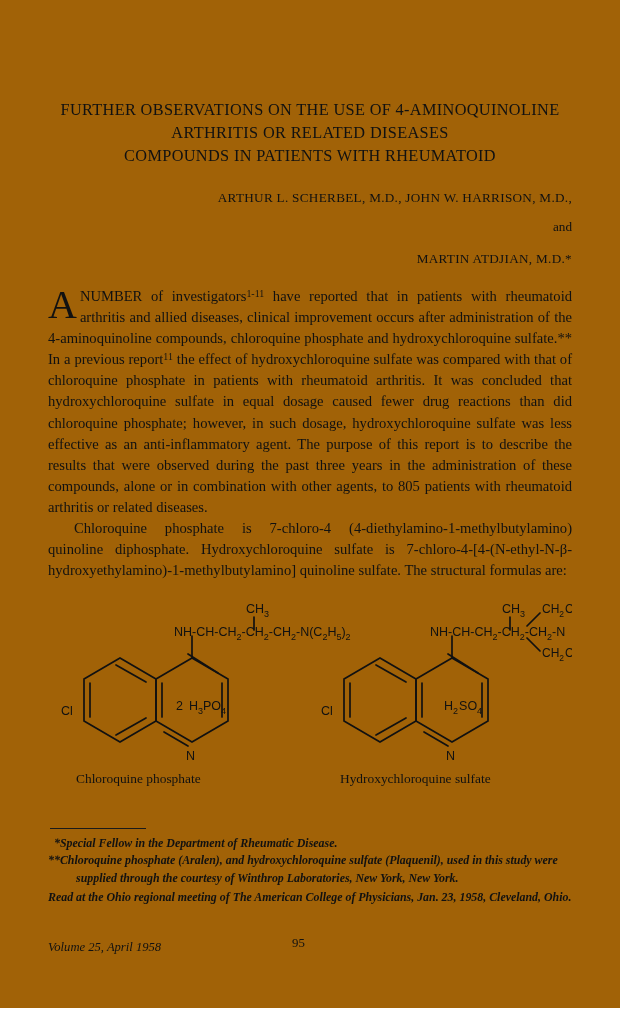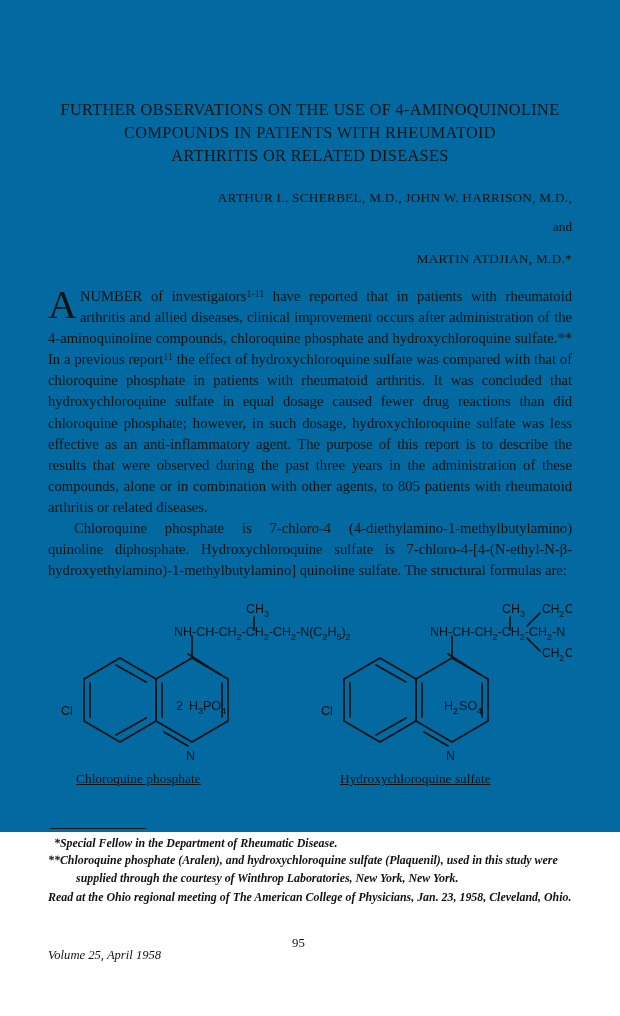--- a/index.html
+++ b/index.html
@@ -12,22 +12,22 @@
     height: 1016px;
     position: relative;
     font-family: "Liberation Serif", "DejaVu Serif", serif;
     color: #111111;
     overflow: hidden;
   }
   .page {
     position: absolute;
     left: 0; top: 0;
     width: 620px;
-    height: 832px;
-    background: #0369a1;
+    height: 1008px;
+    background: #a16207;
   }
   .content {
     position: absolute;
     left: 48px;
     top: 0;
     width: 524px;
   }
 
   
   .title-block {
@@ -115,21 +115,20 @@
     display: block;
   }
   .captions {
     position: relative;
     height: 22px;
   }
   .caption {
     position: absolute;
     font-size: 13.4px;
     top: 0;
-    text-decoration: underline;
   }
   .caption-left { left: 28px; }
   .caption-right { left: 292px; }
 
   
   .footnote-area {
     position: absolute;
     left: 48px;
     top: 828px;
     width: 524px;
@@ -155,40 +154,40 @@
   
   .footer {
     position: absolute;
     left: 48px;
     top: 936px;
     width: 524px;
     height: 20px;
   }
   .footer-left {
     position: absolute;
-    left: 0; top: 12px;
+    left: 0; top: 4px;
     font-style: italic;
     font-size: 12.6px;
   }
   .footer-page {
     position: absolute;
     left: 244px; top: 0;
     font-size: 12.8px;
   }
 </style>
 </head>
 <body>
 
 <div class="page">
   <div class="content">
 
     <div class="title-block">
       <div class="title-line">FURTHER OBSERVATIONS ON THE USE OF 4-AMINOQUINOLINE</div>
+      <div class="title-line">ARTHRITIS OR RELATED DISEASES</div>
       <div class="title-line">COMPOUNDS IN PATIENTS WITH RHEUMATOID</div>
-      <div class="title-line">ARTHRITIS OR RELATED DISEASES</div>
     </div>
 
     <div class="authors-block">
       <div class="author-line">ARTHUR L. SCHERBEL, M.D., JOHN W. HARRISON, M.D.,</div>
       <div class="and-line">and</div>
       <div class="author-line2">MARTIN ATDJIAN, M.D.*</div>
     </div>
 
     <p class="body-para first-para"><span class="dropcap">A</span><span> NUMBER of investigators</span><sup>1-11</sup><span> have reported that in patients with rheumatoid arthritis and allied diseases, clinical improvement occurs after administration of the 4-aminoquinoline compounds, chloroquine phosphate and hydroxychloroquine sulfate.** In a previous report</span><sup>11</sup><span> the effect of hydroxychloroquine sulfate was compared with that of chloroquine phosphate in patients with rheumatoid arthritis. It was concluded that hydroxychloroquine sulfate in equal dosage caused fewer drug reactions than did chloroquine phosphate; however, in such dosage, hydroxychloroquine sulfate was less effective as an anti-inflammatory agent. The purpose of this report is to describe the results that were observed during the past three years in the administration of these compounds, alone or in combination with other agents, to 805 patients with rheumatoid arthritis or related diseases.</span></p>
 

